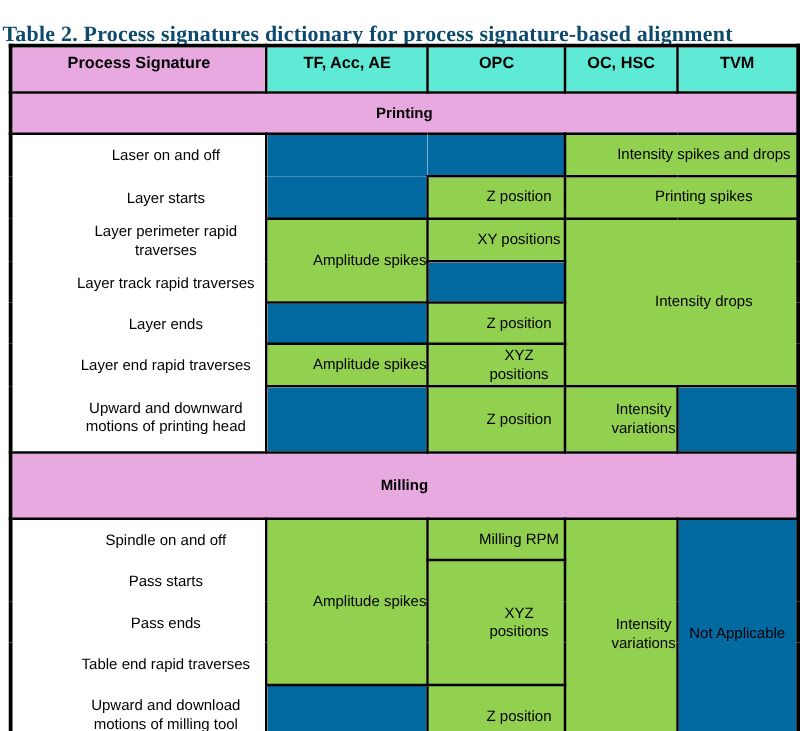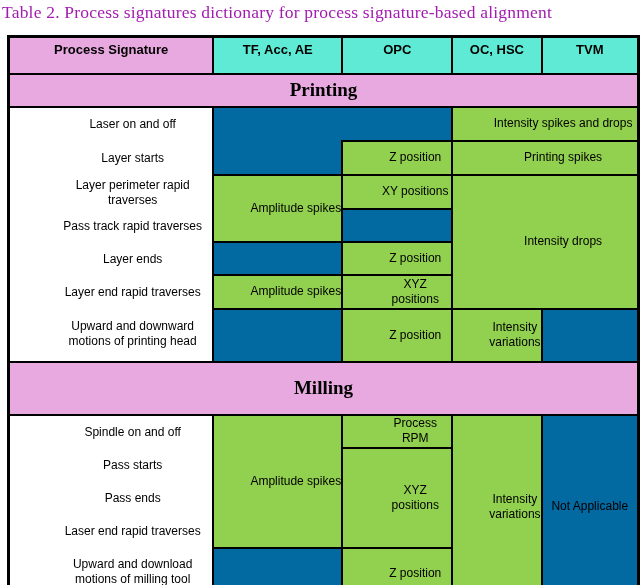--- a/index.html
+++ b/index.html
@@ -2,39 +2,39 @@
 <html style="--pink: #e8a8e0; --green: #92d050; --line: #000000;"><head>
 <meta charset="utf-8">
 <style>
   :root { --pink:#e8a8e0; --green:#92d050; --line:#000000; }
   html,body { margin:0; padding:0; background:#ffffff; }
   body {
     width:640px; height:585px; position:relative; overflow:hidden;
     font-family:"Liberation Sans", sans-serif; color:#000;
   }
   .caption {
-    position:absolute; left:2px; top:2px; width:636px;
-    font-family:"Liberation Serif", serif; font-weight:normal;
-    font-size:17.5px; letter-spacing:0.2px; color:#a21caf; white-space:nowrap;
+    position:absolute; left:2px; top:17px; width:636px;
+    font-family:"Liberation Serif", serif; font-weight:bold;
+    font-size:17.5px; letter-spacing:0.2px; color:#0c4a6e; white-space:nowrap;
   }
   table.sig {
     position:absolute; left:7px; top:35px;
     border-collapse:collapse; table-layout:fixed;
     border:3px solid var(--line);
   }
   td {
     border:2px solid var(--line);
     padding:0; margin:0; text-align:center; vertical-align:middle;
     font-size:12px; line-height:1.25; overflow:hidden;
   }
   td.head { font-weight:bold; font-size:13px; vertical-align:top; padding-top:4px; background:#5eead4; }
   td.pink { background:var(--pink);margin-left:39px; }
   td.green { background:var(--green);padding-left:36px; }
   td.white { background:#0369a1; }
-  td.banner { font-weight:bold; font-size:19px; background:var(--pink);font-family:Liberation Serif, serif; }
+  td.banner { font-weight:bold; font-size:12px; background:var(--pink); }
   
   .bh-r { border-right-style:hidden; }
   .bh-b { border-bottom-style:hidden; }
   .bh-t { border-top-style:hidden; }
   .bh-l { border-left-style:hidden; }
   td.labelcol { vertical-align:top; background:#fff;padding-left:43px; }
   .lbl {
     display:flex; align-items:center; justify-content:center;
     box-sizing:border-box; padding:0 8px; text-align:center; font-size:12px;
   }
@@ -64,21 +64,21 @@
 
   <tr style="height:33px">
     <td colspan="5" class="banner">Printing</td>
   </tr>
 
   <tr style="height:34px">
     <td rowspan="7" class="labelcol">
       <div class="lbl" style="height:34px">Laser on and off</div>
       <div class="lbl" style="height:34px">Layer starts</div>
       <div class="lbl" style="height:34px">Layer perimeter rapid traverses</div>
-      <div class="lbl" style="height:33px">Pass track rapid traverses</div>
+      <div class="lbl" style="height:33px">Layer track rapid traverses</div>
       <div class="lbl" style="height:33px">Layer ends</div>
       <div class="lbl" style="height:34px">Layer end rapid traverses</div>
       <div class="lbl" style="height:48px">Upward and downward motions of printing head</div>
     </td>
     <td class="white bh-r bh-b"></td>
     <td class="white bh-l"></td>
     <td colspan="2" class="green">Intensity spikes and drops</td>
   </tr>
 
   <tr style="height:34px">
@@ -116,25 +116,25 @@
 
   <tr style="height:53px">
     <td colspan="5" class="banner">Milling</td>
   </tr>
 
   <tr style="height:33px">
     <td rowspan="5" class="labelcol">
       <div class="lbl" style="height:33px">Spindle on and off</div>
       <div class="lbl" style="height:33px">Pass starts</div>
       <div class="lbl" style="height:33px">Pass ends</div>
-      <div class="lbl" style="height:34px">Laser end rapid traverses</div>
+      <div class="lbl" style="height:34px">Table end rapid traverses</div>
       <div class="lbl" style="height:47px">Upward and download motions of milling tool</div>
     </td>
     <td rowspan="4" class="green">Amplitude spikes</td>
-    <td class="green">Process RPM</td>
+    <td class="green">Milling RPM</td>
     <td rowspan="5" class="green">Intensity variations</td>
     <td rowspan="5" class="white">Not Applicable</td>
   </tr>
 
   <tr style="height:33px">
     <td rowspan="3" class="green">XYZ positions</td>
   </tr>
 
   <tr style="height:33px"></tr>
 

